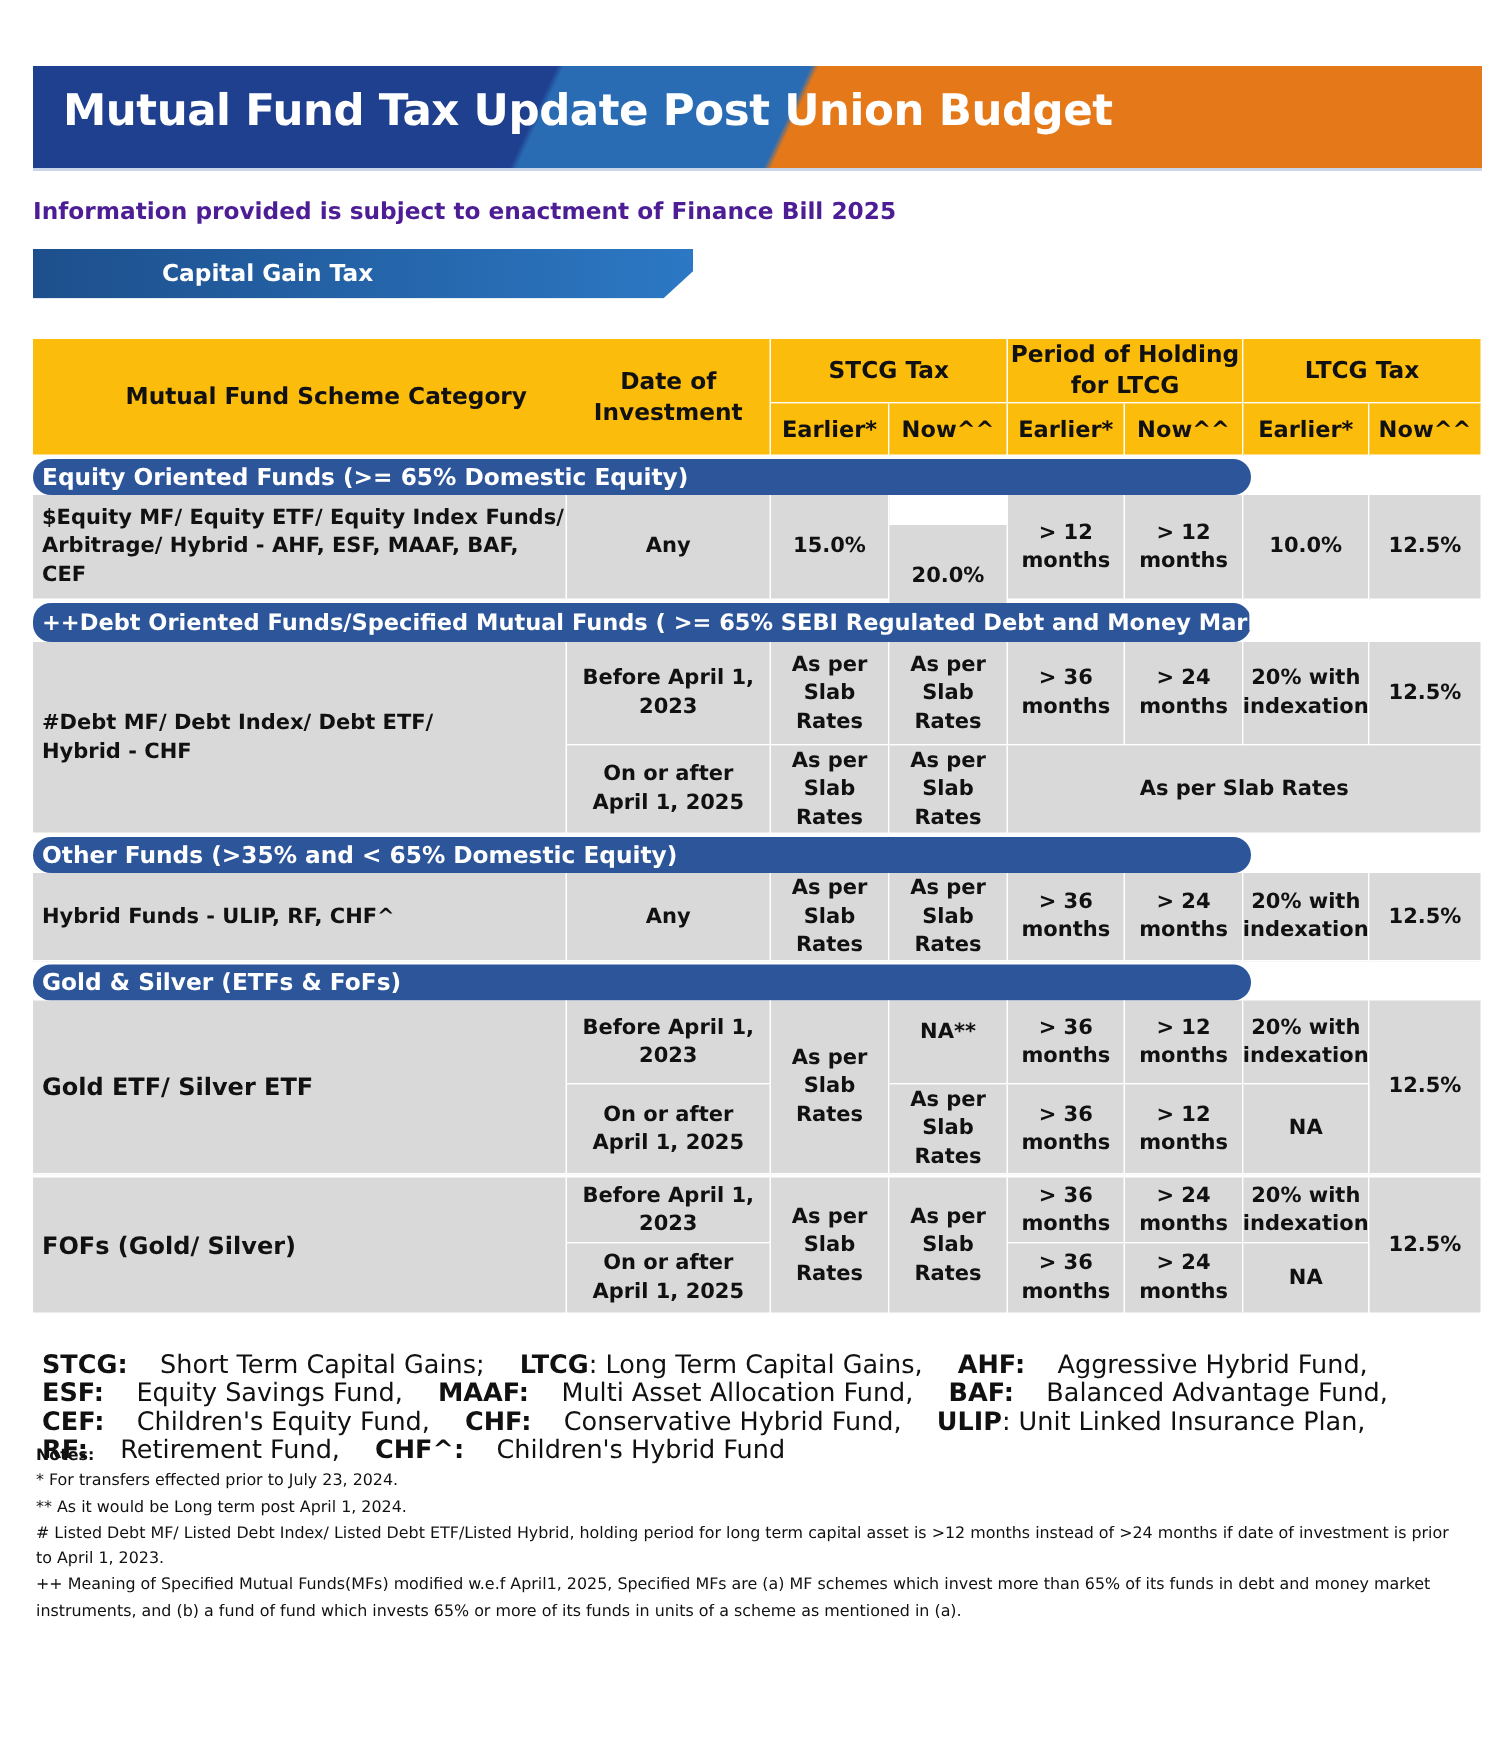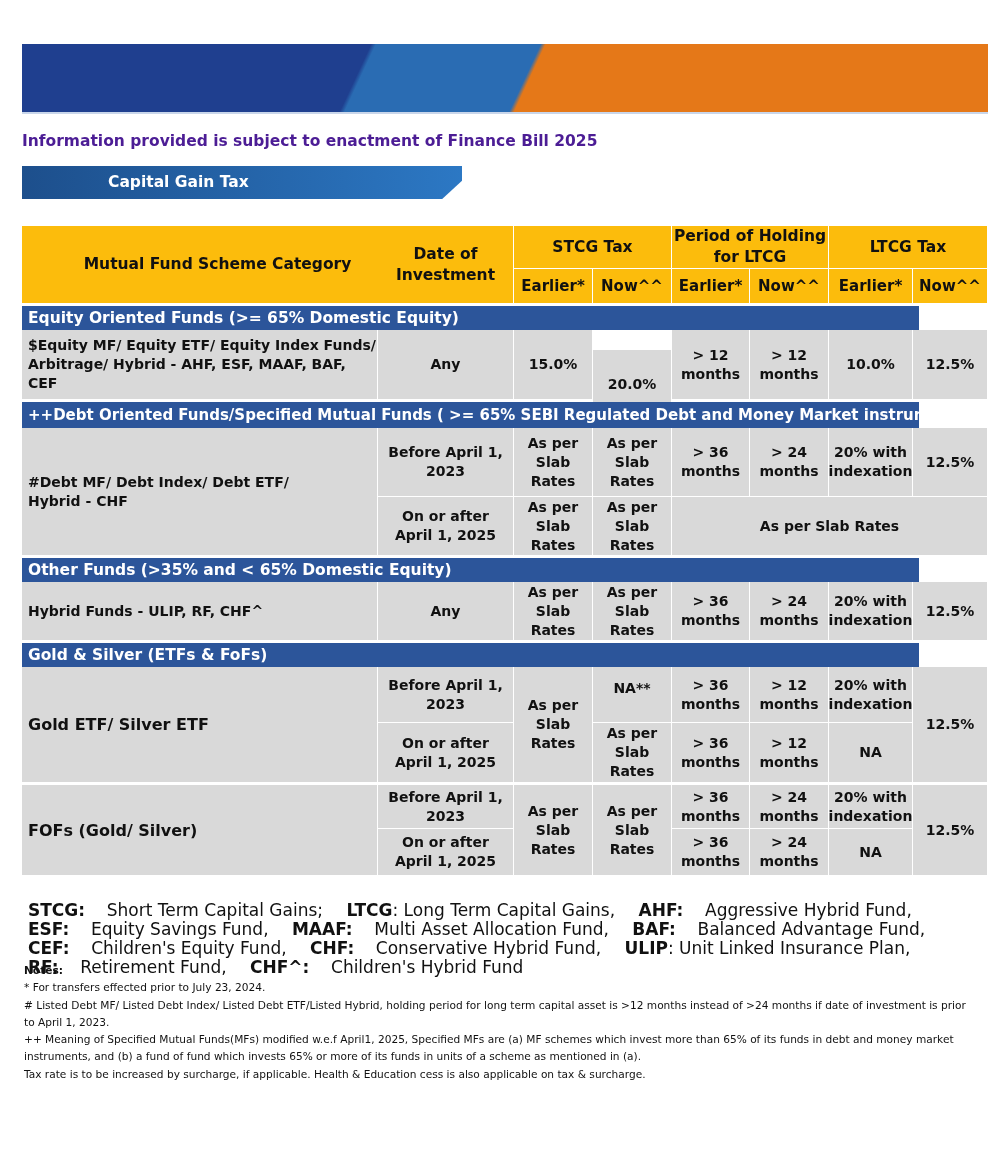--- a/index.html
+++ b/index.html
@@ -16,34 +16,35 @@
     clip-path: polygon(0 0, 100% 0, 100% 45%, 95.5% 100%, 0 100%); }
   .section-tab span { position:absolute; left:86px; top:7px; font-size:15.5px; font-weight:bold; color:#fff; white-space:nowrap; }
 
   .tbl { position:absolute; left:22px; top:226px; width:966px; }
   .cell { position:absolute; box-sizing:border-box; display:flex; align-items:center; justify-content:center; text-align:center;
     font-weight:bold; font-size:14px; line-height:19px; color:#111; border-right:1px solid #ffffff; border-bottom:1px solid #ffffff; }
   .hdr { background:#fcbc0c; font-size:15.5px; line-height:21px; }
   .hdr2 { background:#fcbc0c; font-size:15px; }
   .body { background:#d9d9d9; }
   .left { justify-content:flex-start; text-align:left; padding-left:6px; }
-  .band { position:absolute; left:0; width:897px; background:#2c559a; color:#fff; font-weight:bold; font-size:15.5px; line-height:24px; padding-left:6px; box-sizing:border-box; white-space:nowrap; }
+  .band { position:absolute; left:0; width:812px; background:#2c559a; color:#fff; font-weight:bold; font-size:15.5px; line-height:24px; padding-left:6px; box-sizing:border-box; white-space:nowrap;border-radius:12px; }
 
   .legend { position:absolute; left:28px; top:901px; width:955px; font-size:17px; line-height:19px; color:#111; }
   .legend b { font-weight:bold; }
   .legend .item { margin-right:18px; }
   .notes { position:absolute; left:24px; top:962px; width:950px; font-size:10.6px; line-height:17.3px; color:#111; }
   .notes .title { font-weight:bold; }
   .notes div { white-space:normal; }
 </style>
 </head>
 <body>
 
 <div class="banner">
   <div class="shade"></div>
+  <div class="banner-title">Mutual Fund Tax Update Post Union Budget</div>
 </div>
 <div class="banner-underline"></div>
 <div class="subtitle">Information provided is subject to enactment of Finance Bill 2025</div>
 <div class="section-tab">
   <span>Capital Gain Tax</span>
 </div>
 
 <div class="tbl">
 
   <div class="cell hdr" style="left:0;top:0;width:392px;height:78px;">Mutual Fund Scheme Category</div>
@@ -126,16 +127,16 @@
   <div class="cell body" style="left:650px;top:603px;width:78px;height:47px;padding:0 10px;">&gt; 36 months</div>
   <div class="cell body" style="left:728px;top:603px;width:79px;height:47px;padding:0 10px;">&gt; 24 months</div>
   <div class="cell body" style="left:807px;top:603px;width:84px;height:47px;">NA</div>
 </div>
 
 <div class="legend" id="legend"><span class="item"><b>STCG:</b><span>&nbsp;&nbsp;&nbsp;&nbsp;Short Term Capital Gains;</span></span> <span class="item"><b>LTCG</b><span>: Long Term Capital Gains,</span></span> <span class="item"><b>AHF:</b><span>&nbsp;&nbsp;&nbsp;&nbsp;Aggressive Hybrid Fund,</span></span> <span class="item"><b>ESF:</b><span>&nbsp;&nbsp;&nbsp;&nbsp;Equity Savings Fund,</span></span> <span class="item"><b>MAAF:</b><span>&nbsp;&nbsp;&nbsp;&nbsp;Multi Asset Allocation Fund,</span></span> <span class="item"><b>BAF:</b><span>&nbsp;&nbsp;&nbsp;&nbsp;Balanced Advantage Fund,</span></span> <span class="item"><b>CEF:</b><span>&nbsp;&nbsp;&nbsp;&nbsp;Children's Equity Fund,</span></span> <span class="item"><b>CHF:</b><span>&nbsp;&nbsp;&nbsp;&nbsp;Conservative Hybrid Fund,</span></span> <span class="item"><b>ULIP</b><span>: Unit Linked Insurance Plan,</span></span> <span class="item"><b>RF:</b><span>&nbsp;&nbsp;&nbsp;&nbsp;Retirement Fund,</span></span> <span class="item"><b>CHF^:</b><span>&nbsp;&nbsp;&nbsp;&nbsp;Children's Hybrid Fund</span></span> </div>
 
 <div class="notes">
   <div class="title">Notes:</div>
   <div>* For transfers effected prior to July 23, 2024.</div>
+  <div>** As it would be Long term post April 1, 2024.</div>
   <div># Listed Debt MF/ Listed Debt Index/ Listed Debt ETF/Listed Hybrid, holding period for long term capital asset is &gt;12 months instead of &gt;24 months if date of investment is prior to April 1, 2023.</div>
   <div>++ Meaning of Specified Mutual Funds(MFs) modified w.e.f April1, 2025, Specified MFs are (a) MF schemes which invest more than 65% of its funds in debt and money market instruments, and (b) a fund of fund which invests 65% or more of its funds in units of a scheme as mentioned in (a).</div>
-  <div>Tax rate is to be increased by surcharge, if applicable. Health &amp; Education cess is also applicable on tax &amp; surcharge.</div>
 </div>
 
 </body></html>

